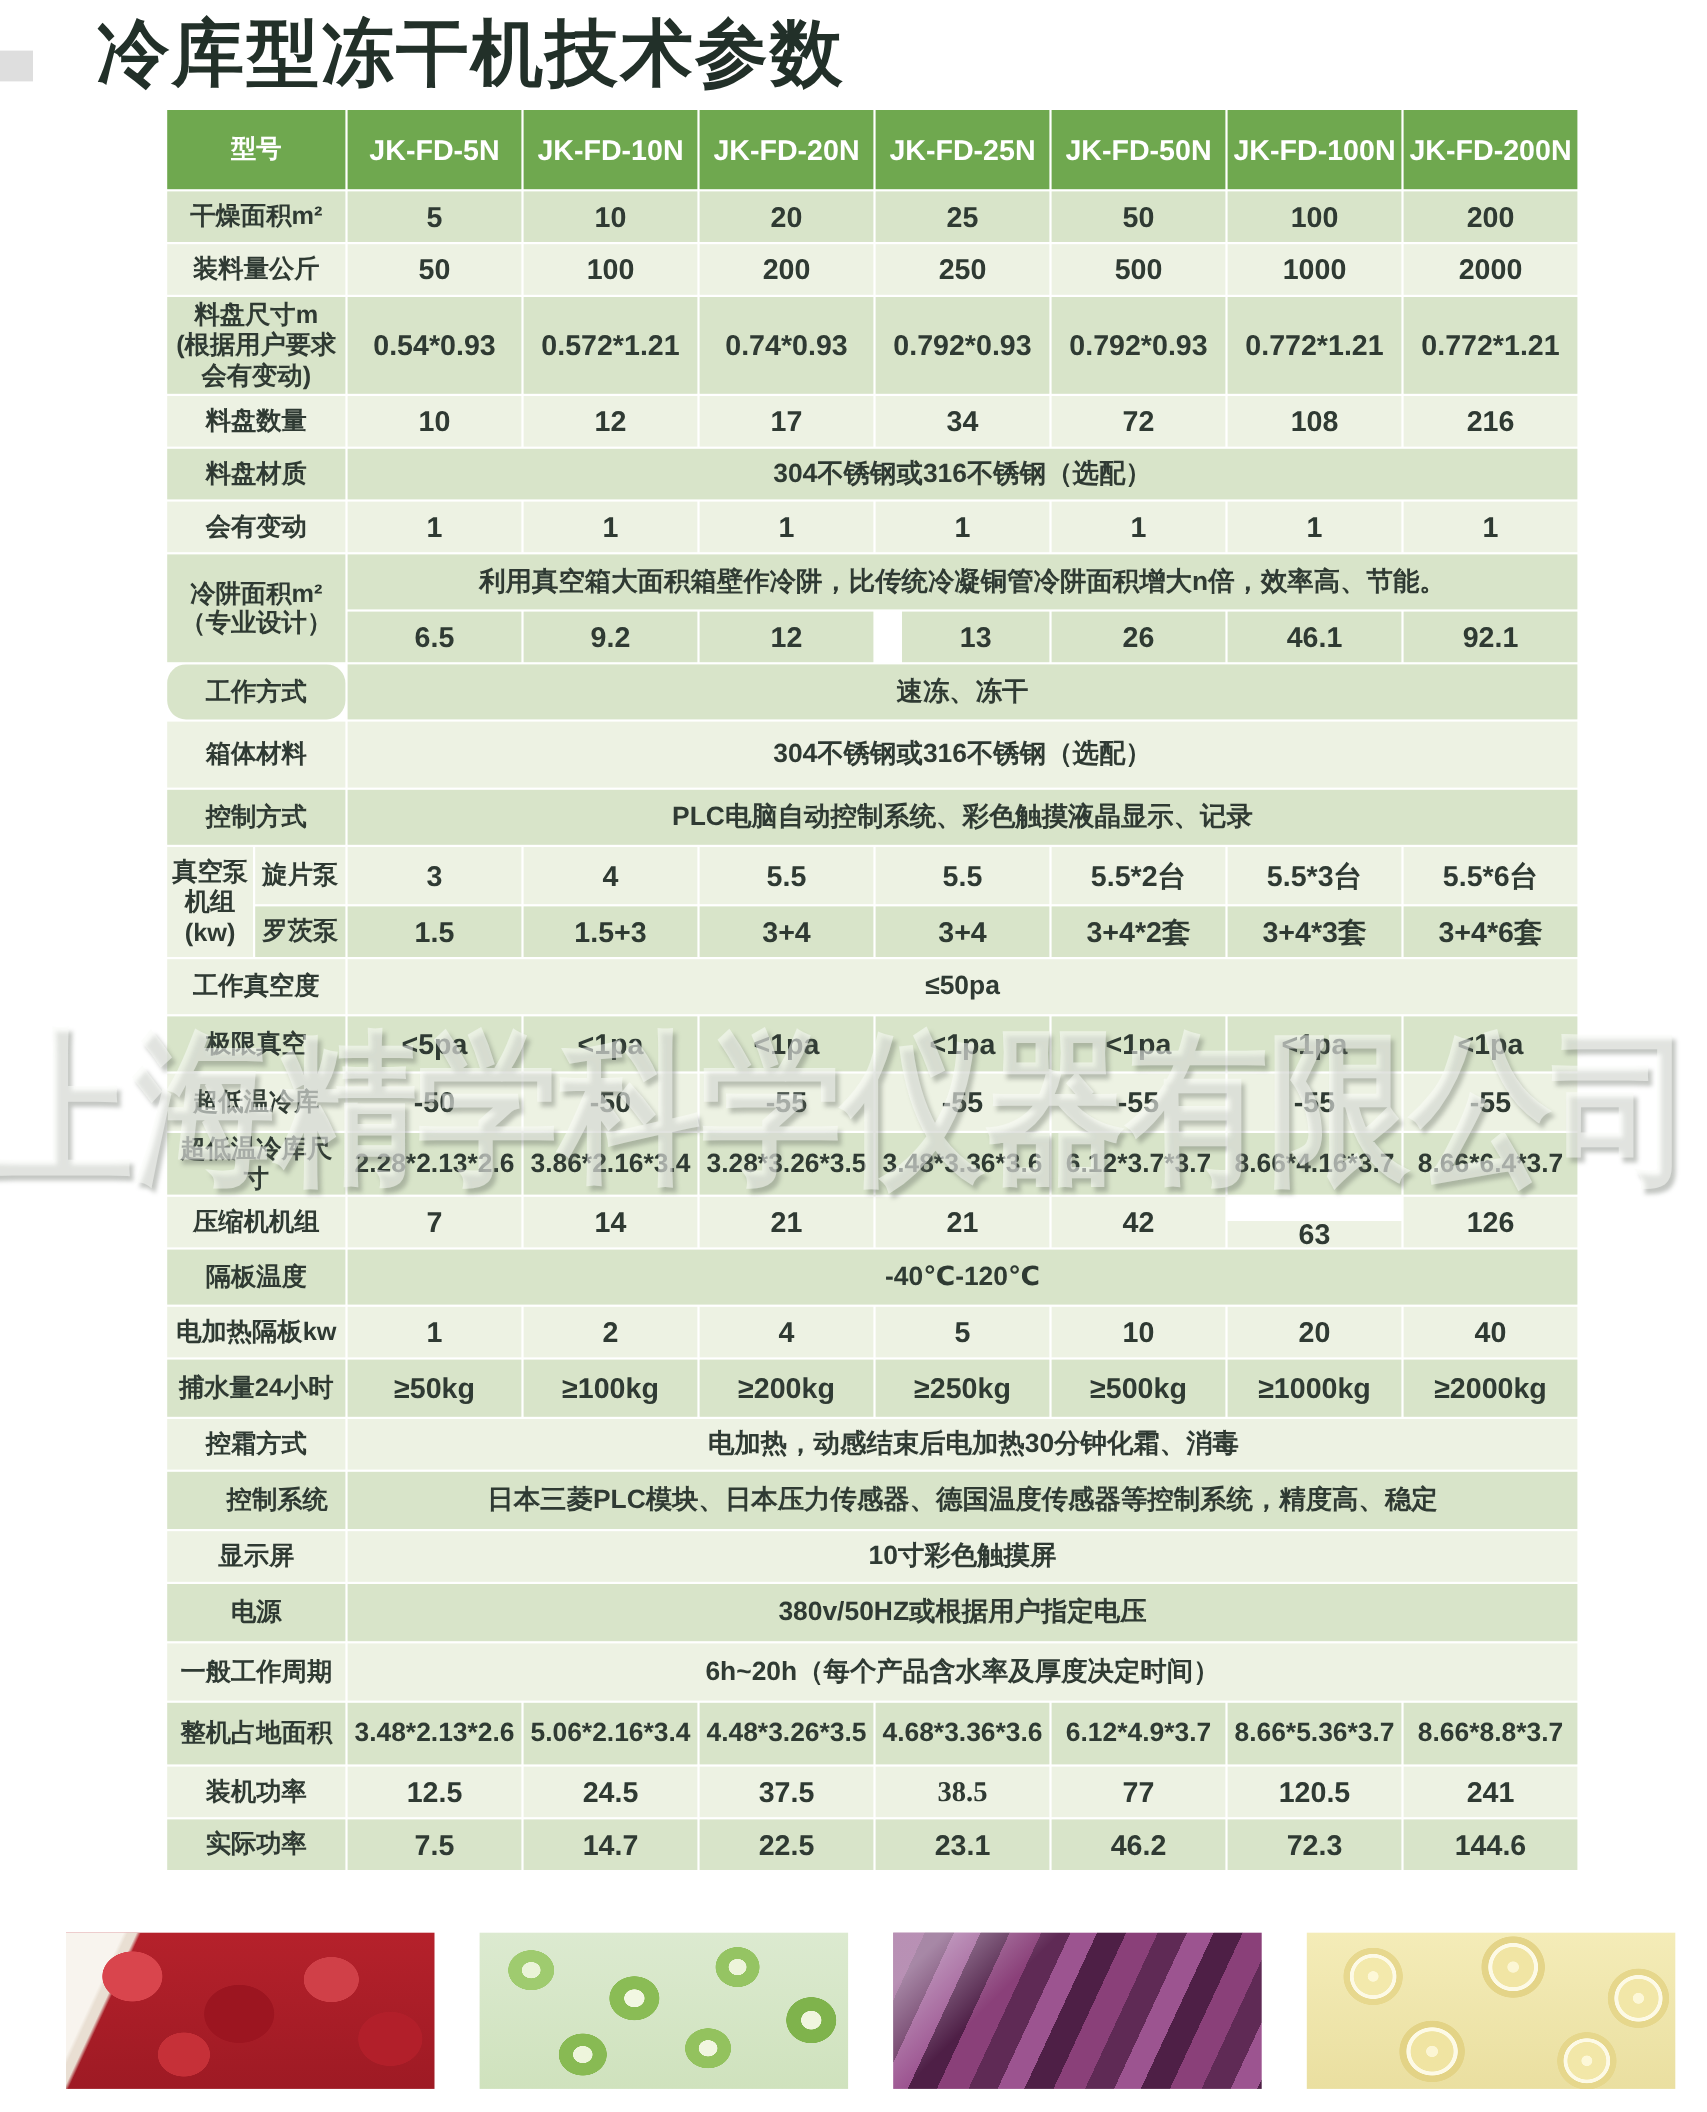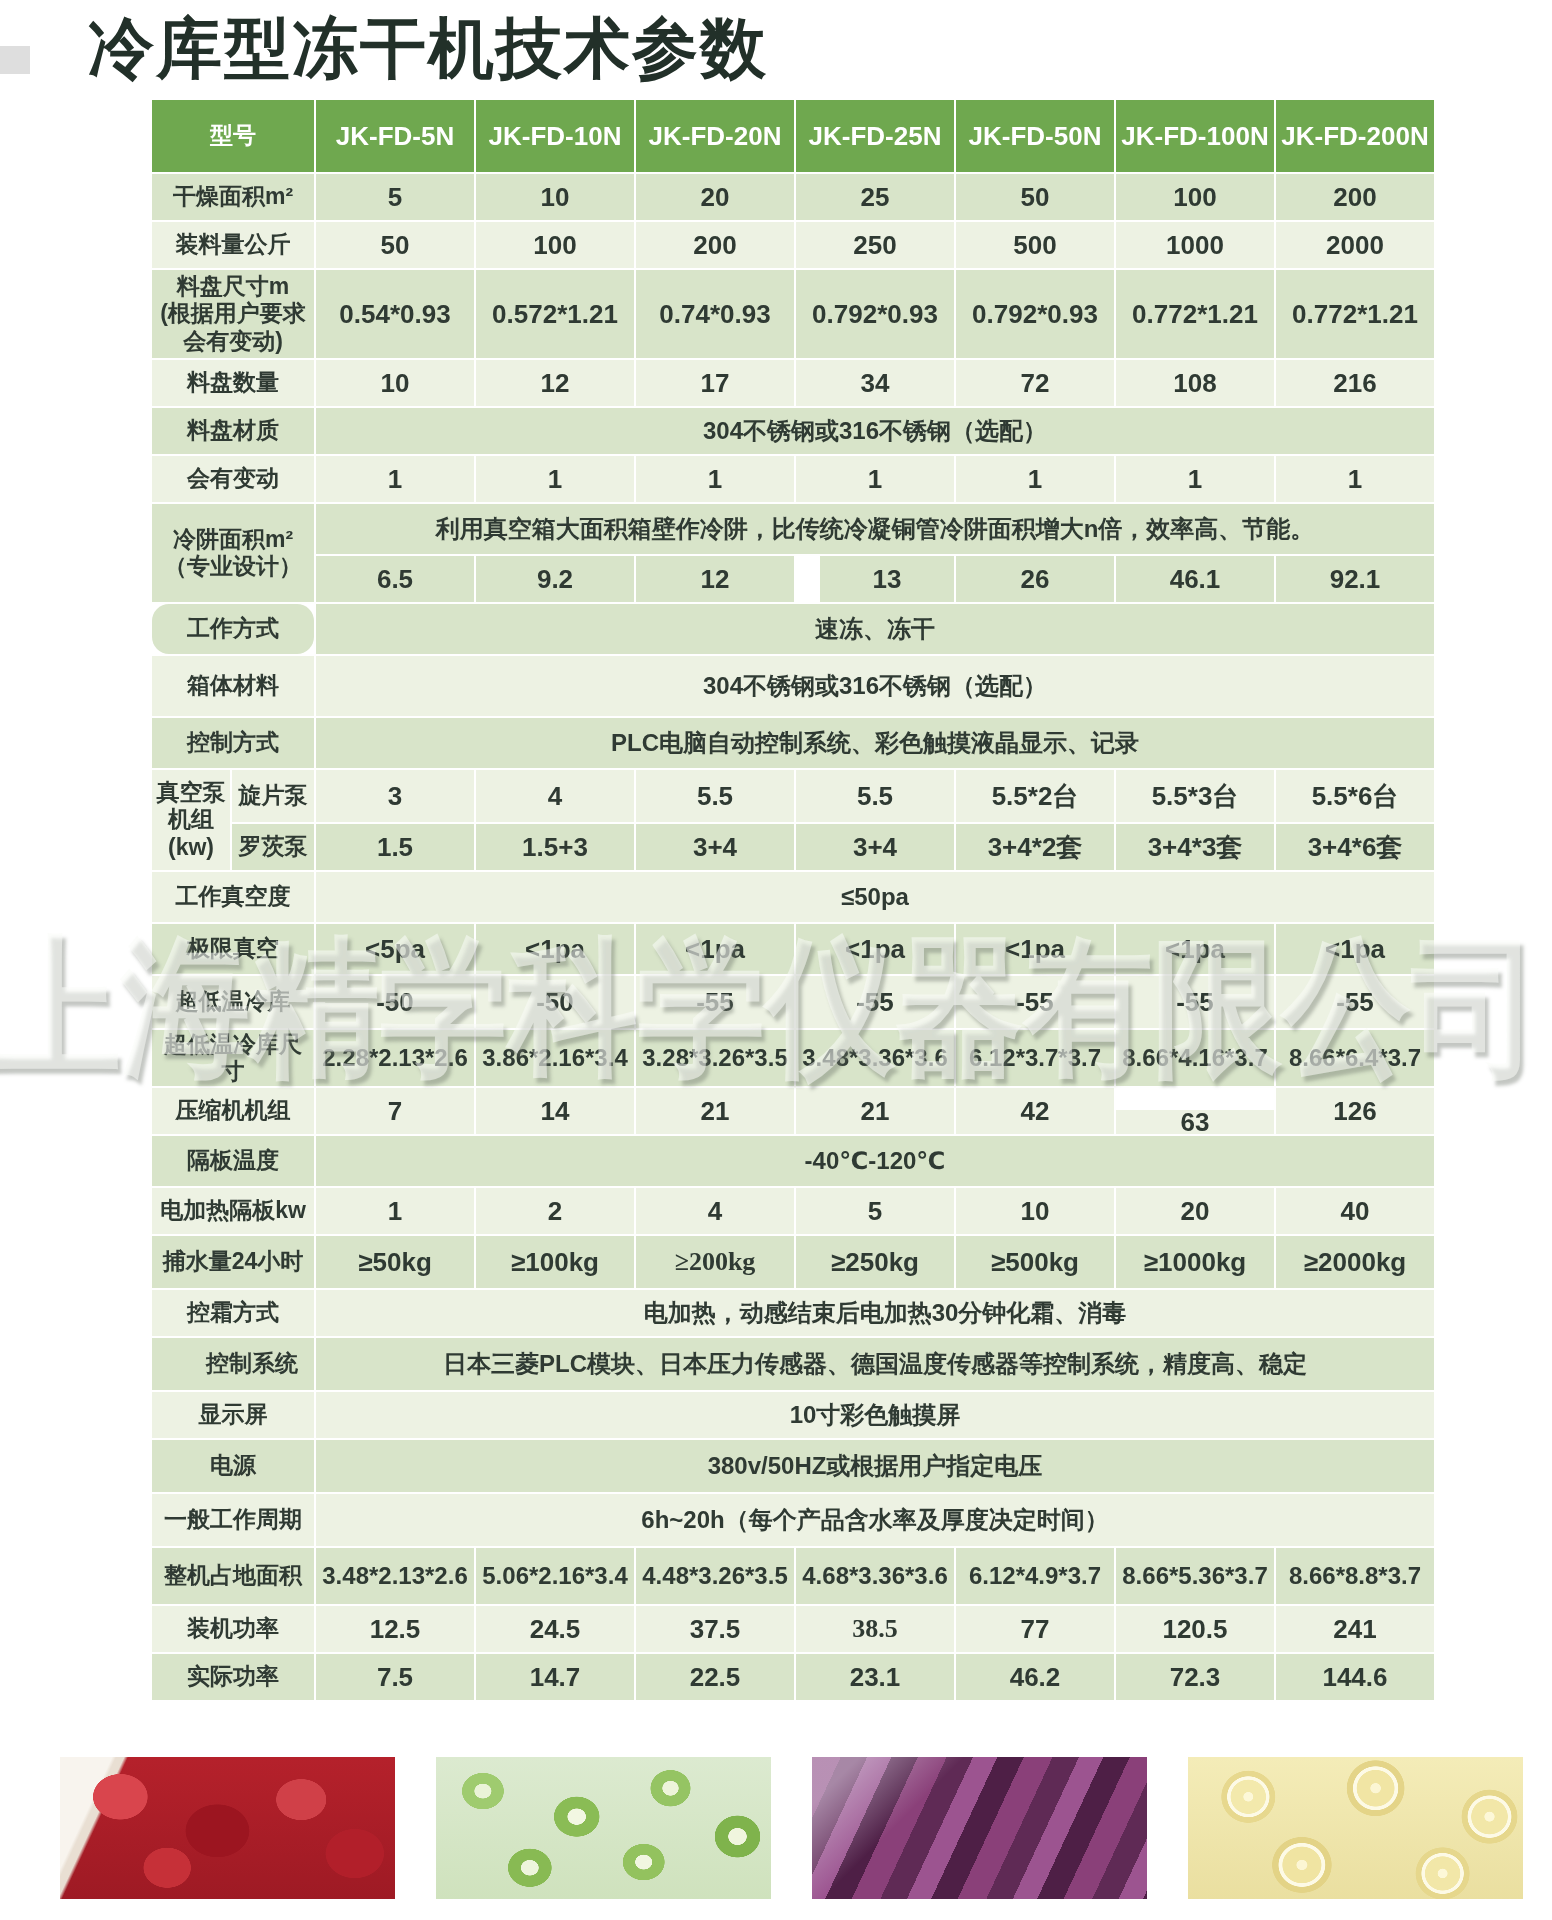--- a/index.html
+++ b/index.html
@@ -206,21 +206,21 @@
     <div class="cell val l" style="grid-area: 21 / 3;">1</div>
     <div class="cell val l" style="grid-area: 21 / 4;">2</div>
     <div class="cell val l" style="grid-area: 21 / 5;">4</div>
     <div class="cell val l" style="grid-area: 21 / 6;">5</div>
     <div class="cell val l" style="grid-area: 21 / 7;">10</div>
     <div class="cell val l" style="grid-area: 21 / 8;">20</div>
     <div class="cell val l" style="grid-area: 21 / 9;">40</div>
     <div class="cell lab d" style="grid-area: 22 / 1 / auto / span 2;">捕水量24小时</div>
     <div class="cell val d" style="grid-area: 22 / 3;">≥50kg</div>
     <div class="cell val d" style="grid-area: 22 / 4;">≥100kg</div>
-    <div class="cell val d" style="grid-area: 22 / 5; font-family: Liberation Serif, serif;">≥200kg</div>
+    <div class="cell val d" style="grid-area: 22 / 5;">≥200kg</div>
     <div class="cell val d" style="grid-area: 22 / 6;">≥250kg</div>
     <div class="cell val d" style="grid-area: 22 / 7;">≥500kg</div>
     <div class="cell val d" style="grid-area: 22 / 8;">≥1000kg</div>
     <div class="cell val d" style="grid-area: 22 / 9;">≥2000kg</div>
     <div class="cell lab l" style="grid-area: 23 / 1 / auto / span 2;">控霜方式</div>
     <div class="cell mer l" style="grid-area: 23 / 3 / auto / span 7; padding-left: 20px;">电加热，动感结束后电加热30分钟化霜、消毒</div>
     <div class="cell lab d" style="grid-area: 24 / 1 / auto / span 2; padding-left: 40px;">控制系统</div>
     <div class="cell mer d" style="grid-area: 24 / 3 / auto / span 7;">日本三菱PLC模块、日本压力传感器、德国温度传感器等控制系统，精度高、稳定</div>
     <div class="cell lab l" style="grid-area: 25 / 1 / auto / span 2;">显示屏</div>
     <div class="cell mer l" style="grid-area: 25 / 3 / auto / span 7;">10寸彩色触摸屏</div>

